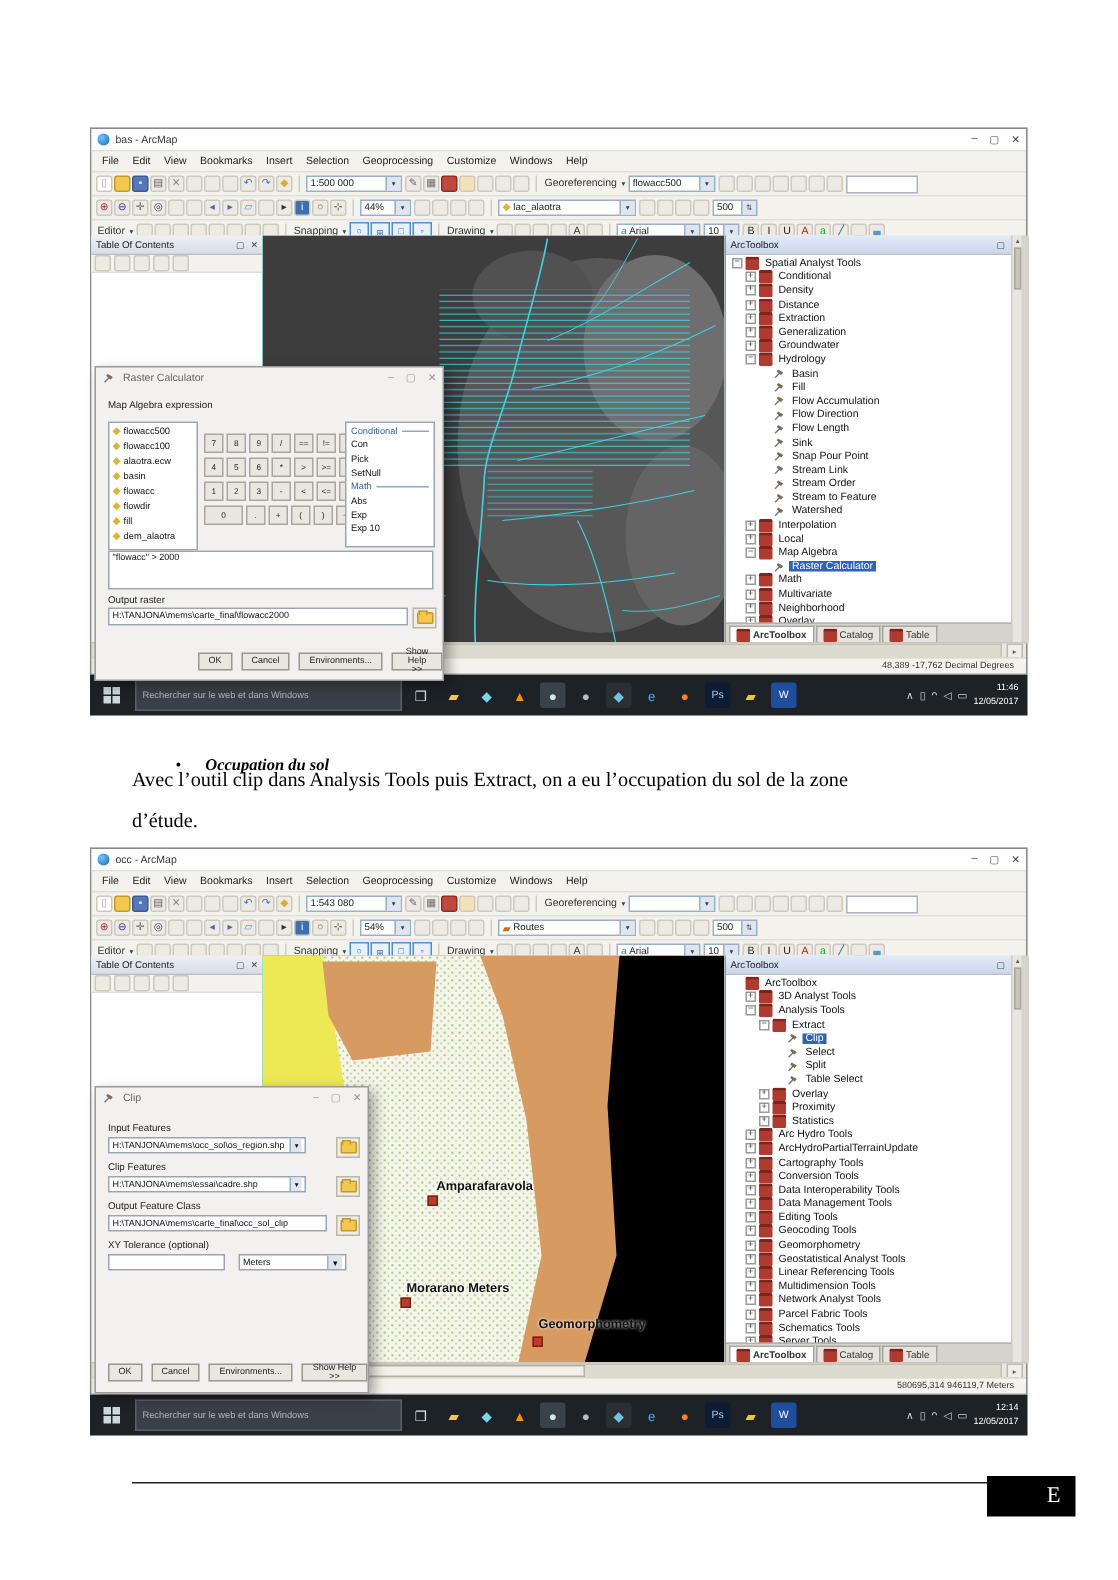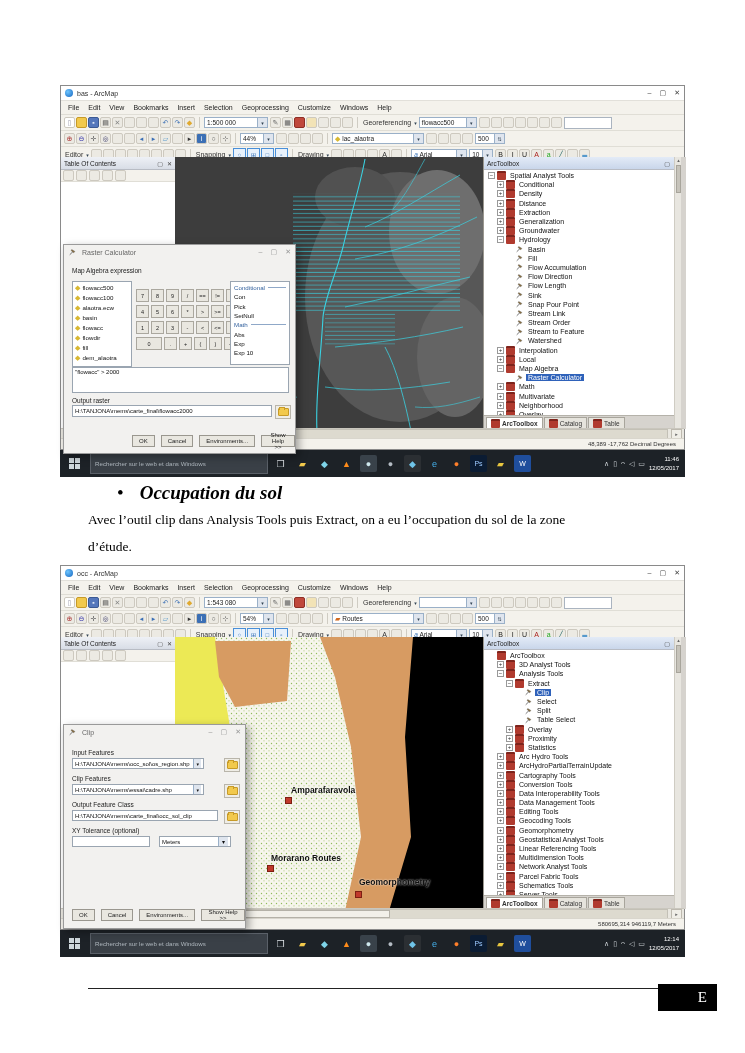--- a/index.html
+++ b/index.html
@@ -69,21 +69,21 @@
 .frow.h{color:#35639f}
 .frow.h .fl{flex:1;border-top:1px solid #8fa8c8;margin-left:3px}
 .taskbar{position:absolute;width:625px;height:27px;background:#1d2227;display:flex;align-items:center;padding:0 2px;box-sizing:border-box;gap:4px}
 .start{width:24px;height:20px;display:flex;align-items:center;justify-content:center}
 .wlogo{width:11px;height:11px;display:grid;grid-template-columns:5px 5px;grid-template-rows:5px 5px;gap:1px}
 .wlogo i{background:#cfd8dc}
 .tsearch{width:168px;height:19px;background:#3a4047;border:1px solid #5a6068;display:flex;align-items:center;padding:0 4px;font-size:6.2px;color:#aeb6bd}
 .tbi{width:17px;height:17px;display:inline-flex;align-items:center;justify-content:center;font-size:9px;color:#ccc;border-radius:2px}
 .tray{margin-left:auto;display:flex;align-items:center;gap:4px;color:#cfd4d8;font-size:7px}
 .clock{color:#fff;font-size:6px;text-align:right;line-height:1.5;padding-right:4px}
-.doc-bullet{position:absolute;left:117px;top:482px;font-family:"Liberation Serif",serif;font-size:19px;color:#000}
+.doc-bullet{position:absolute;left:117px;top:504px;font-family:"Liberation Serif",serif;font-size:11px;color:#000}
 .doc-bullet b{font-style:italic;margin-left:16px}
 .doc-para{position:absolute;left:88px;top:506px;width:566px;font-family:"Liberation Serif",serif;font-size:13.5px;color:#000;line-height:27px}
 .footline{position:absolute;left:88px;top:988px;width:570px;border-top:1px solid #222}
 .pageno{position:absolute;left:658px;top:984px;width:59px;height:27px;background:#000;color:#fff;font-family:"Liberation Serif",serif;font-size:15px;display:flex;align-items:center;justify-content:flex-end;padding-right:10px;box-sizing:border-box}
 .mlabel{position:absolute;font-size:8.5px;font-weight:bold;color:#111;white-space:nowrap;text-shadow:0 0 2px #fff}
 .mmark{position:absolute;width:5px;height:5px;background:#c0392b;border:1px solid #7d1f12}
 .snapbox{width:11px;height:11px;border:1px solid #4a90d9;background:#e8f1fb;color:#2f6cb3;font-size:6px;display:inline-flex;align-items:center;justify-content:center}
 </style>
 </head>
 <body>
@@ -932,21 +932,21 @@
             <path d="M122,0 C118,40 112,100 112,158 C110,200 100,240 96,274"></path>
             <path d="M112,158 C140,180 165,215 188,256"></path>
             <path d="M0,242 C35,238 65,236 96,232"></path>
             <path d="M188,256 C220,250 250,238 276,230" stroke-width="0.8"></path>
           </g>
           <polygon points="266,30 276,48 256,46" fill="#d93025"></polygon>
         </polygon>
           </svg>
         <div class="mlabel" style="left:116px;top:148px">Amparafaravola</div>
         <div class="mmark" style="left:110px;top:160px"></div>
-        <div class="mlabel" style="left:96px;top:216px">Morarano Routes</div>
+        <div class="mlabel" style="left:96px;top:216px">Morarano Meters</div>
         <div class="mmark" style="left:92px;top:228px"></div>
         <div class="mlabel" style="left:184px;top:240px">Geomorphometry</div>
         <div class="mmark" style="left:180px;top:254px"></div>
       </div>
 
       <div class="tbxp">
         <div class="phead" style="background:linear-gradient(#e3ebf7,#c9d6ea)">
             <span>ArcToolbox</span>
           <span class="pctl">
               <span>▢</span>

